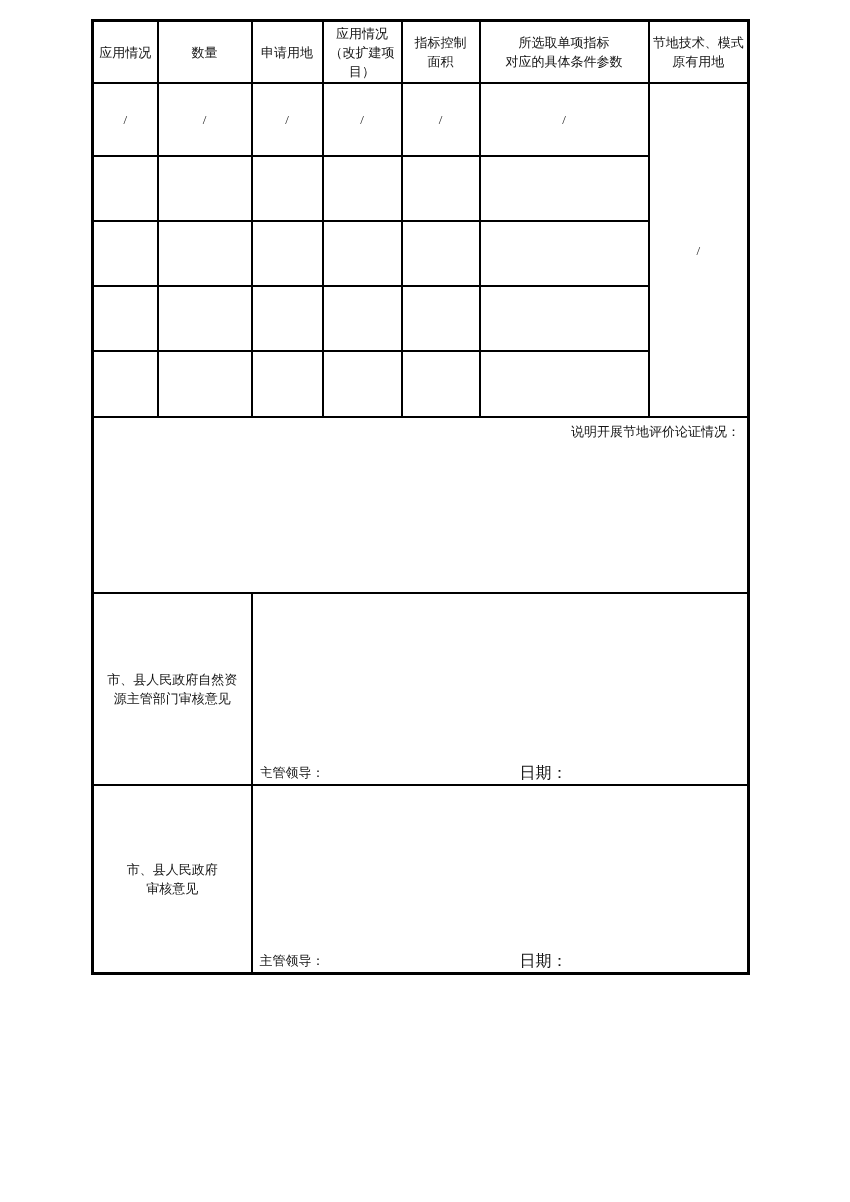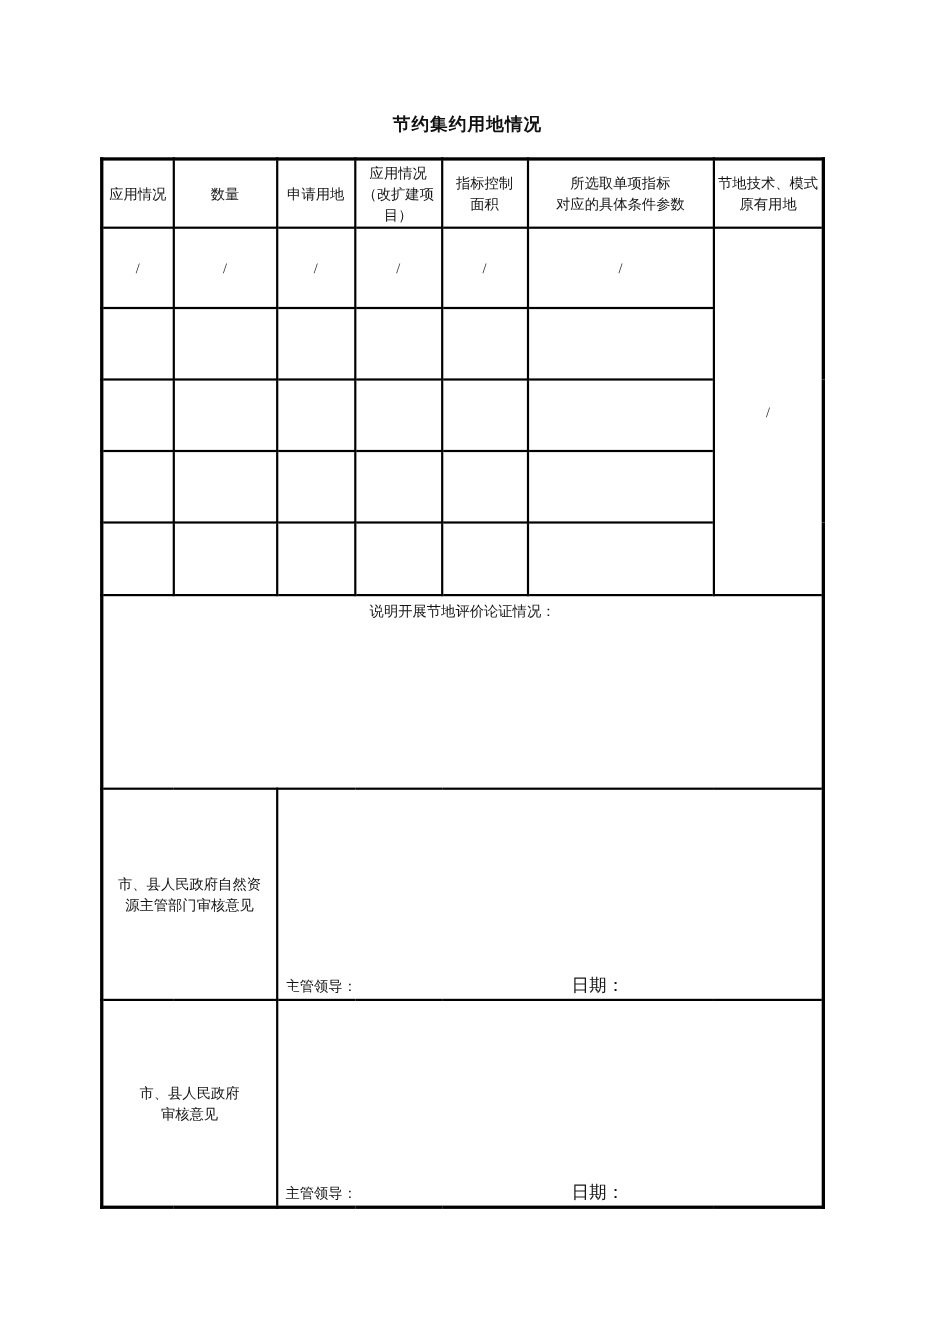--- a/index.html
+++ b/index.html
@@ -41,21 +41,21 @@
     color: #141414;
   }
   tr.hdr-row > th { height: 58px; }
   tr.data-row-1 > td { height: 69px; }
   tr.data-row > td { height: 61px; }
   tr.data-row-last > td { height: 62px; }
   td.slash-cell { font-size: 14px; }
   td.merged-cell { font-size: 14px; }
   tr.note-row > td {
     height: 164px;
-    text-align: center;
+    text-align: right;
     vertical-align: top;
     padding: 5px 7px;
     line-height: 18px;
   }
   tr.section-row-a > td { height: 188px; border-radius: 32px; }
   tr.section-row-b > td { height: 184px; }
   td.label-cell {
     text-align: center;
     line-height: 21px;
     padding: 0 4px;
@@ -77,21 +77,20 @@
     left: 267px;
     bottom: 2px;
     font-size: 16px;
     white-space: nowrap;
   }
 </style>
 </head>
 <body>
 
 <div class="page">
-  <div class="doc-title">节约集约用地情况</div>
 
   <table class="form">
     <colgroup>
       <col style="width:65px">
       <col style="width:94px">
       <col style="width:71px">
       <col style="width:79px">
       <col style="width:78px">
       <col style="width:169px">
       <col style="width:100px">

